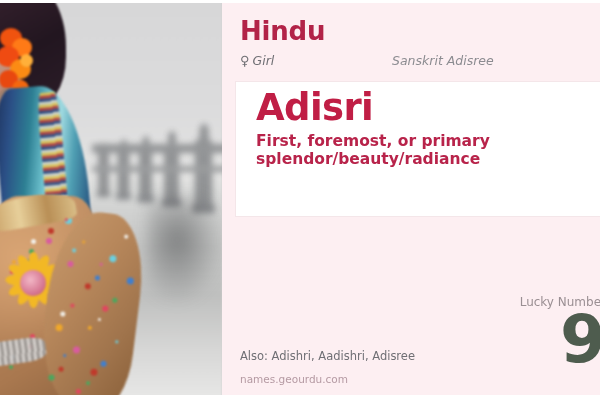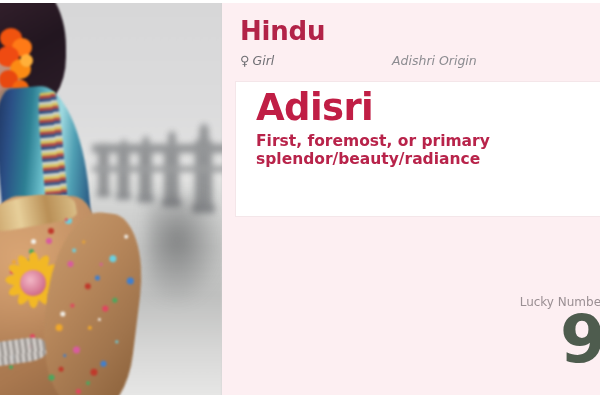--- a/index.html
+++ b/index.html
@@ -559,30 +559,32 @@
   </div>
 
   <div id="content">
 
     <div id="religion-title">Hindu</div>
 
     <div id="meta-row">
       <div class="meta-gender">
         <span class="venus-icon">♀</span><span>Girl</span>
       </div>
-      <div class="meta-origin">Adishri Origin</div>
+      <div class="meta-origin">Sanskrit Adisree</div>
     </div>
 
     <div id="name-card">
       <div id="name-word">Adisri</div>
       <div id="meaning-text">First, foremost, or primary splendor/beauty/radiance</div>
     </div>
 
     <div id="lucky-block">
       <div id="lucky-label">Lucky Number</div>
       <div id="lucky-value">9</div>
     </div>
 
-
+    <div id="also-text">Also: Adishri, Aadishri, Adisree</div>
+
+    <div id="site-text">names.geourdu.com</div>
   </div>
 
   <div class="edge-strip bottom"></div>
 </div>
 
 </body></html>

